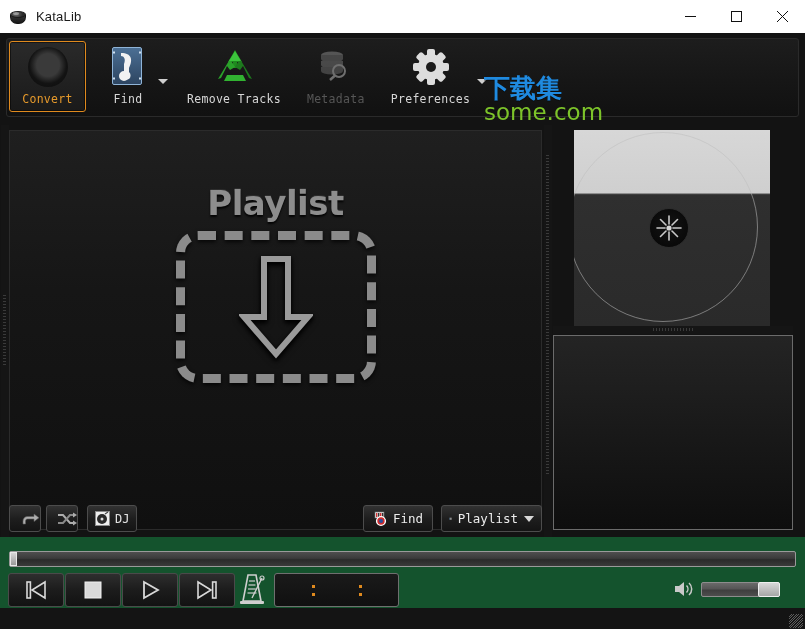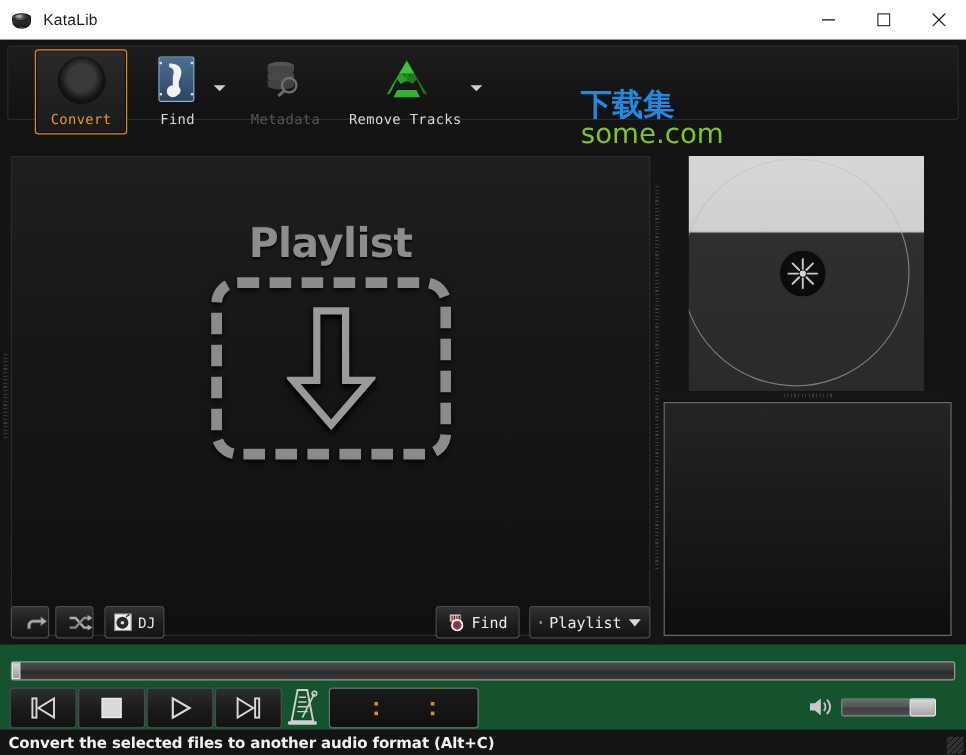--- a/index.html
+++ b/index.html
@@ -45,24 +45,24 @@
   }
   .tb-btn svg{display:block;}
 
   
   .toolbar{
     position:absolute;left:0;top:33px;width:805px;height:92px;
     background:#131313;
     border-bottom:1px solid #000;
   }
   .tbar-inner{
-    position:absolute;left:6px;top:5px;right:6px;height:62px;
+    position:absolute;left:6px;top:5px;right:6px;height:79px;
     border:1px solid #2a2a2a;border-radius:3px;
     background:linear-gradient(#1d1d1d,#161616 55%,#111 100%);
-    display:flex;align-items:flex-start;padding-left:20px;box-sizing:border-box;text-align:center;
+    display:flex;align-items:flex-start;padding-left:0;box-sizing:border-box;text-align:center;
   }
   .tool{
     position:relative;height:71px;margin-top:2px;
     display:flex;flex-direction:column;align-items:center;justify-content:flex-start;
     padding:4px 8px 0 8px;box-sizing:border-box;border:1px solid transparent;border-radius:3px;
   }
   .tool.active{
     border:1px solid #e08a1e;
     background:linear-gradient(#2a2a2a,#1a1a1a);
     box-shadow:inset 0 0 0 1px rgba(0,0,0,.5);
@@ -335,47 +335,62 @@
             <rect x="8" y="5.5" width="2" height="2" fill="#cfe0ef"></rect>
               <rect x="34" y="5.5" width="2" height="2" fill="#cfe0ef"></rect>
             <rect x="8" y="31.5" width="2" height="2" fill="#cfe0ef"></rect>
               <rect x="34" y="31.5" width="2" height="2" fill="#cfe0ef"></rect>
           </svg>
         </div>
         <div class="lbl">Find</div>
       </div>
       <div class="caret"></div>
 
+      <div class="tool" style="margin-left:6px;">
+        <div class="ico">
+          <svg class="ic-rec" width="40" height="38" viewBox="0 0 40 38">
+            <path d="M20 2 L27 14 L22 14 L22 20 L18 20 L18 14 L13 14 Z" fill="#1f8a1f" transform="rotate(0 20 12)"></path>
+            <path d="M6 30 L12 18 L15 22 L20 19 L15 11 L3 31 Z" fill="#2aa22a"></path>
+            <path d="M34 30 L28 18 L25 22 L20 19 L25 11 L37 31 Z" fill="#1d7a1d"></path>
+            <path d="M9 33 L31 33 L28 27 L12 27 Z" fill="#31b331"></path>
+            <path d="M20 3 L26 13 L14 13 Z" fill="#3cc43c"></path>
+          </svg>
+        </div>
+        <div class="lbl">Remove Tracks</div>
+      </div>
+
       <div class="tool disabled" style="margin-left:8px;">
         <div class="ico">
           <svg class="ic-db" width="32" height="32" viewBox="0 0 32 32">
             <ellipse cx="14" cy="5" rx="11" ry="3.6" fill="#9b9b9b"></ellipse>
             <path d="M3 5 v4 a11 3.6 0 0 0 22 0 V5z" fill="#7d7d7d"></path>
             <path d="M3 11 v4 a11 3.6 0 0 0 22 0 v-4z" fill="#848484"></path>
             <path d="M3 17 v4 a11 3.6 0 0 0 22 0 v-4z" fill="#787878"></path>
             <circle cx="21" cy="21" r="6" fill="none" stroke="#d8d8d8" stroke-width="2"></circle>
             <line x1="17" y1="25.5" x2="12" y2="30" stroke="#d8d8d8" stroke-width="2.5"></line>
           </svg>
         </div>
         <div class="lbl">Metadata</div>
       </div>
 
-      <div class="tool" style="margin-left:6px;">
+      <div class="tool" style="margin-left:8px;">
         <div class="ico">
-          <svg class="ic-rec" width="40" height="38" viewBox="0 0 40 38">
-            <path d="M20 2 L27 14 L22 14 L22 20 L18 20 L18 14 L13 14 Z" fill="#1f8a1f" transform="rotate(0 20 12)"></path>
-            <path d="M6 30 L12 18 L15 22 L20 19 L15 11 L3 31 Z" fill="#2aa22a"></path>
-            <path d="M34 30 L28 18 L25 22 L20 19 L25 11 L37 31 Z" fill="#1d7a1d"></path>
-            <path d="M9 33 L31 33 L28 27 L12 27 Z" fill="#31b331"></path>
-            <path d="M20 3 L26 13 L14 13 Z" fill="#3cc43c"></path>
+          <svg class="ic-gear" width="38" height="38" viewBox="0 0 38 38">
+            <g fill="#dcdcdc">
+              <rect x="15" y="1" width="8" height="36" rx="2"></rect>
+              <rect x="15" y="1" width="8" height="36" rx="2" transform="rotate(45 19 19)"></rect>
+              <rect x="15" y="1" width="8" height="36" rx="2" transform="rotate(90 19 19)"></rect>
+              <rect x="15" y="1" width="8" height="36" rx="2" transform="rotate(135 19 19)"></rect>
+              <circle cx="19" cy="19" r="13"></circle>
+            </g>
+            <circle cx="19" cy="19" r="5" fill="#1a1a1a"></circle>
           </svg>
         </div>
-        <div class="lbl">Remove Tracks</div>
-      </div>
-
+        <div class="lbl">Preferences</div>
+      </div>
       <div class="caret"></div>
 
     </div>
 
     <div class="watermark">
       <div class="wm-cn">下载集</div>
       <div class="wm-en">some.com</div>
     </div>
   </div>
 
@@ -556,17 +571,16 @@
     </svg>
     <svg width="17" height="15" viewBox="0 0 17 15">
       <rect x="0.5" y="3.5" width="10" height="9" fill="#3a7fc0" stroke="#9fc5e8"></rect>
       <rect x="5.5" y="0.5" width="10" height="9" fill="#5a9fd8" stroke="#c6ddf2"></rect>
     </svg>
     <span class="layout-t">Layout</span>
     <span class="dncaret"></span>
   </div>
 
   <div class="statusbar">
-    <span class="status-t">Convert the selected files to another audio format (Alt+C)</span>
     <span class="resize-grip"></span>
   </div>
 
 </div>
 
 </body></html>

